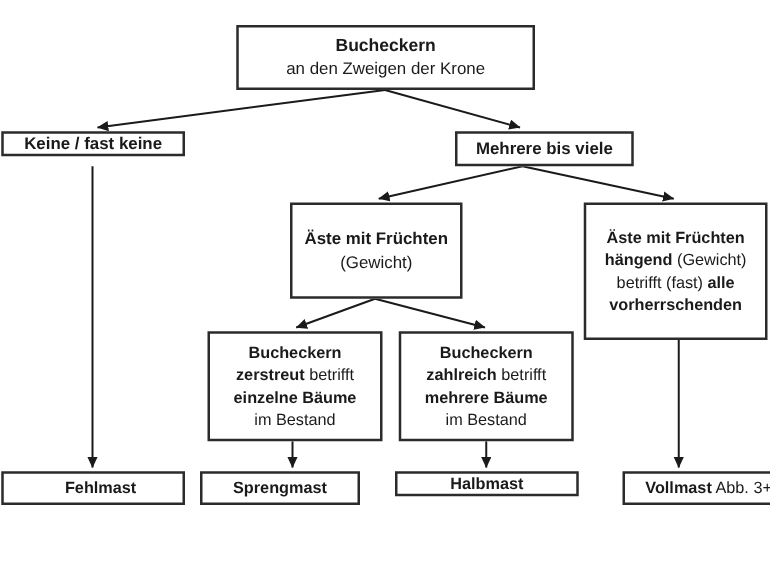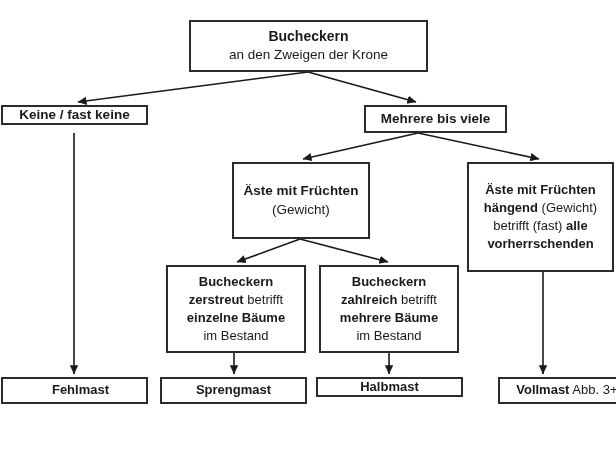--- a/index.html
+++ b/index.html
@@ -53,21 +53,21 @@
 
   
   #node-root      { left: 189px; top: 20px;  width: 239px; height: 52px;  }
   #node-none      { left: 1px;   top: 105px; width: 147px; height: 20px;  }
   #node-many      { left: 364px; top: 105px; width: 143px; height: 28px;  }
   #node-light     { left: 232px; top: 162px; width: 138px; height: 77px;  }
   #node-hanging   { left: 467px; top: 162px; width: 147px; height: 110px; }
   #node-scattered { left: 166px; top: 265px; width: 140px; height: 88px;  }
   #node-numerous  { left: 319px; top: 265px; width: 140px; height: 88px;  }
   #node-fehlmast  { left: 1px;   top: 377px; width: 147px; height: 27px; padding-left: 16px;  }
-  #node-sprengmast{ left: 160px; top: 377px; width: 147px; height: 27px;  }
+  #node-sprengmast{ left: 160px; top: 377px; width: 128px; height: 27px;  }
   #node-halbmast  { left: 316px; top: 377px; width: 147px; height: 20px;  }
   #node-vollmast  { left: 470px; top: 377px; width: 145px; height: 27px; margin-left: 28px;  }
 
   #node-root .line1 { font-size: 14px; }
   #node-root .line2 { font-size: 13.5px; }
   #node-none .txt, #node-many .txt { font-size: 13.5px; }
   #node-fehlmast .txt, #node-sprengmast .txt,
   #node-halbmast .txt, #node-vollmast .txt { font-size: 13px; }
   #node-hanging .txt { font-size: 13px; line-height: 1.38; }
   #node-scattered .txt, #node-numerous .txt { font-size: 13px; line-height: 1.40; }

